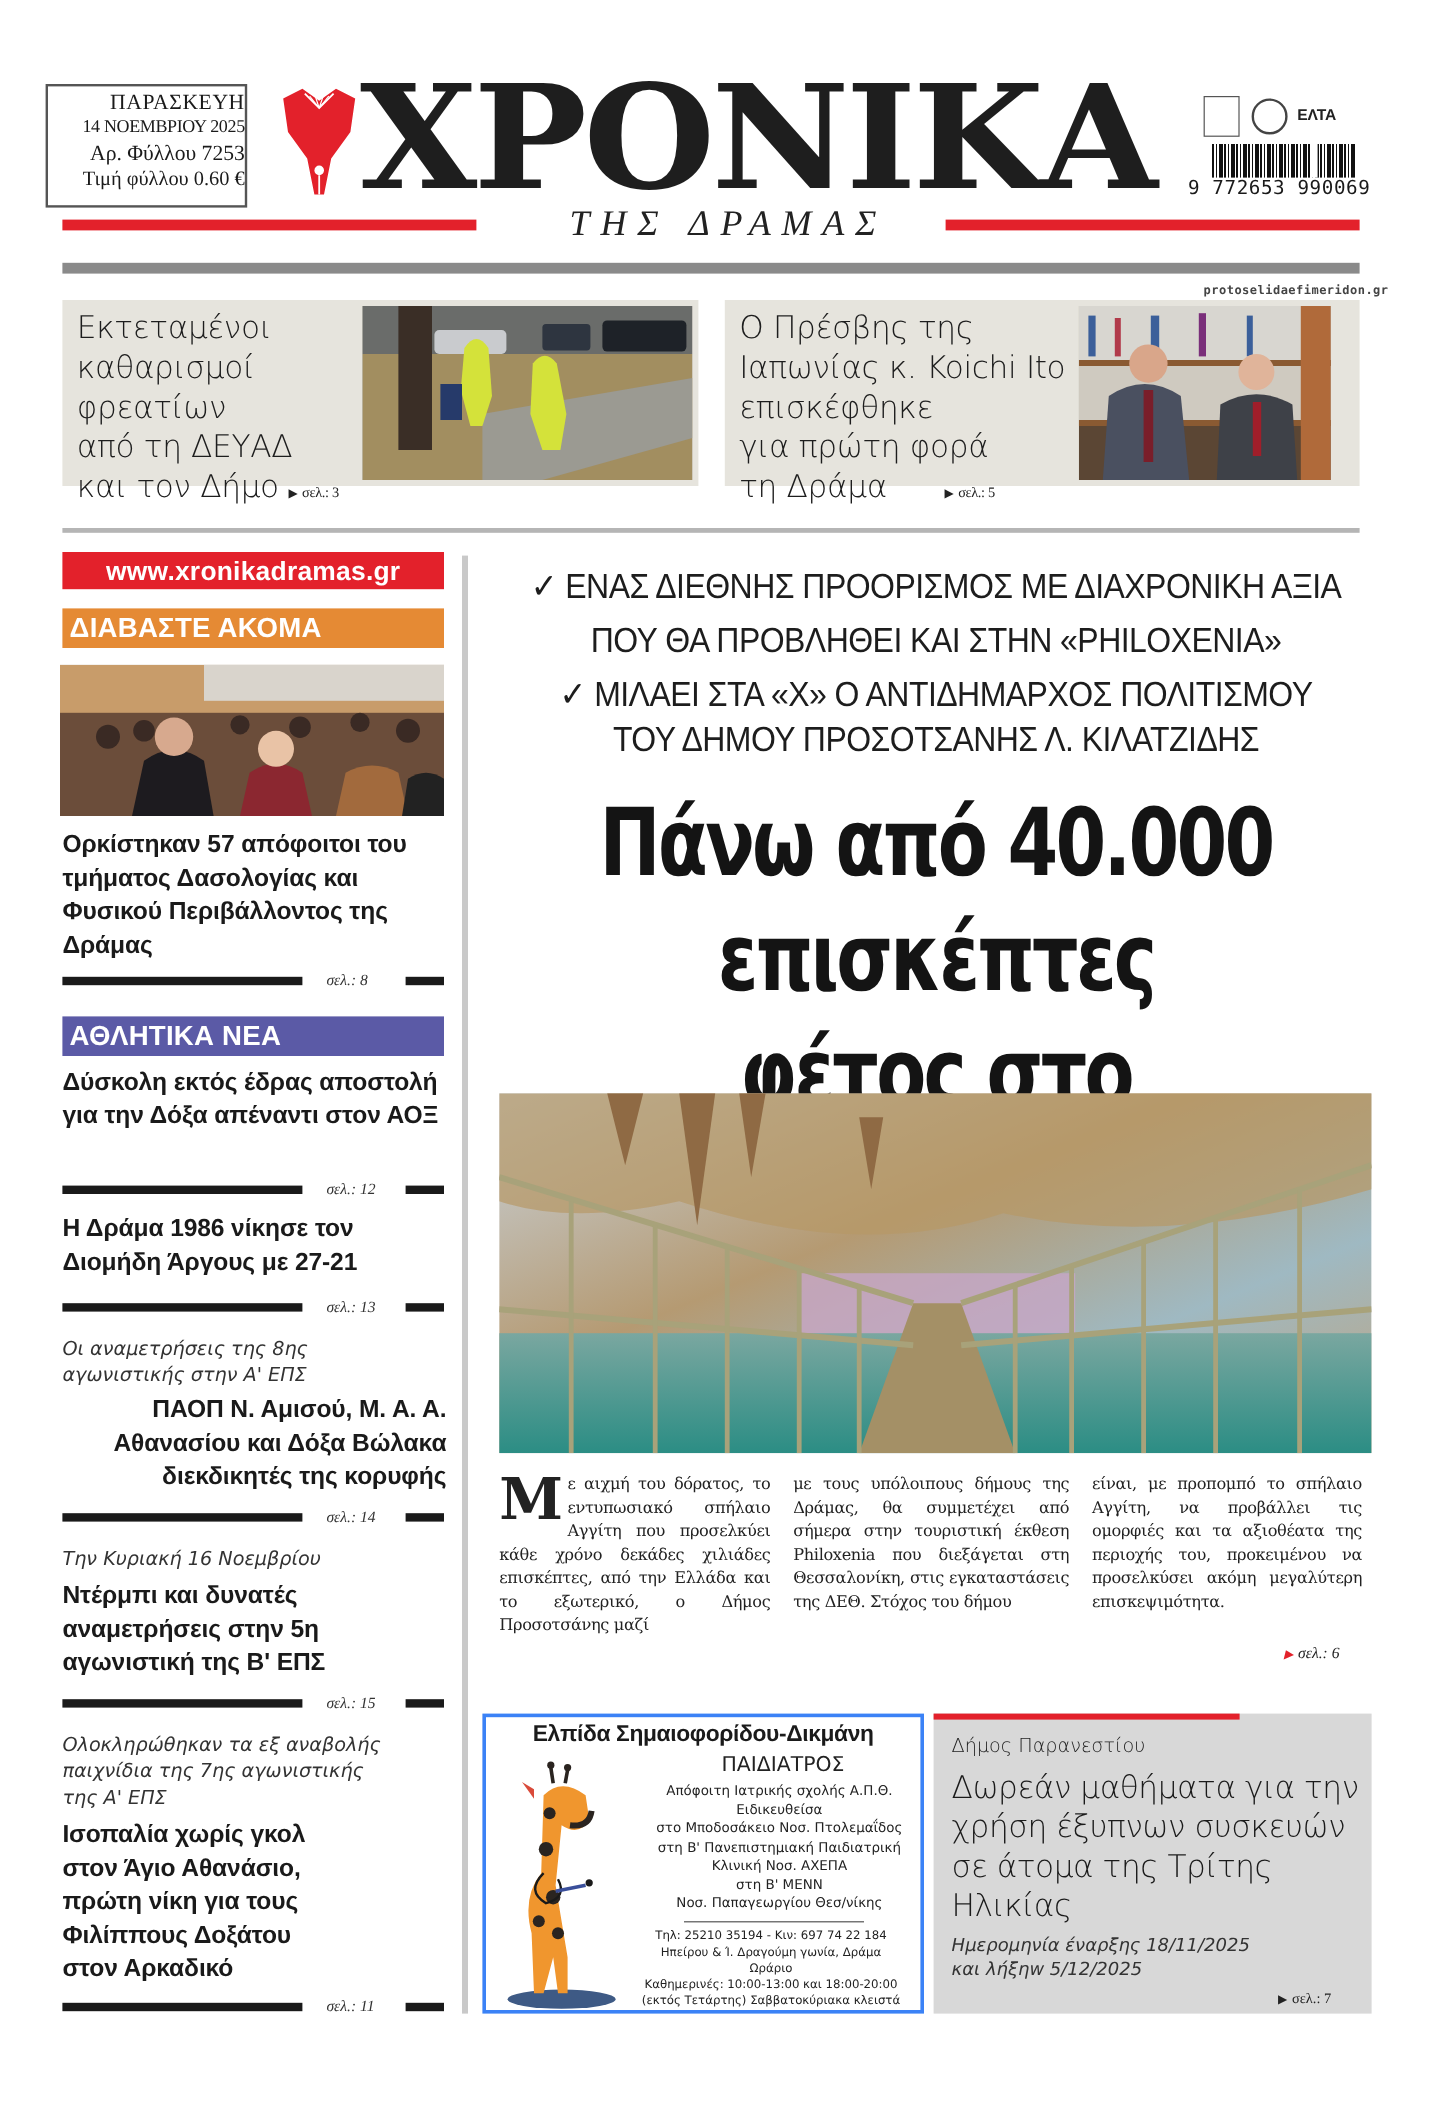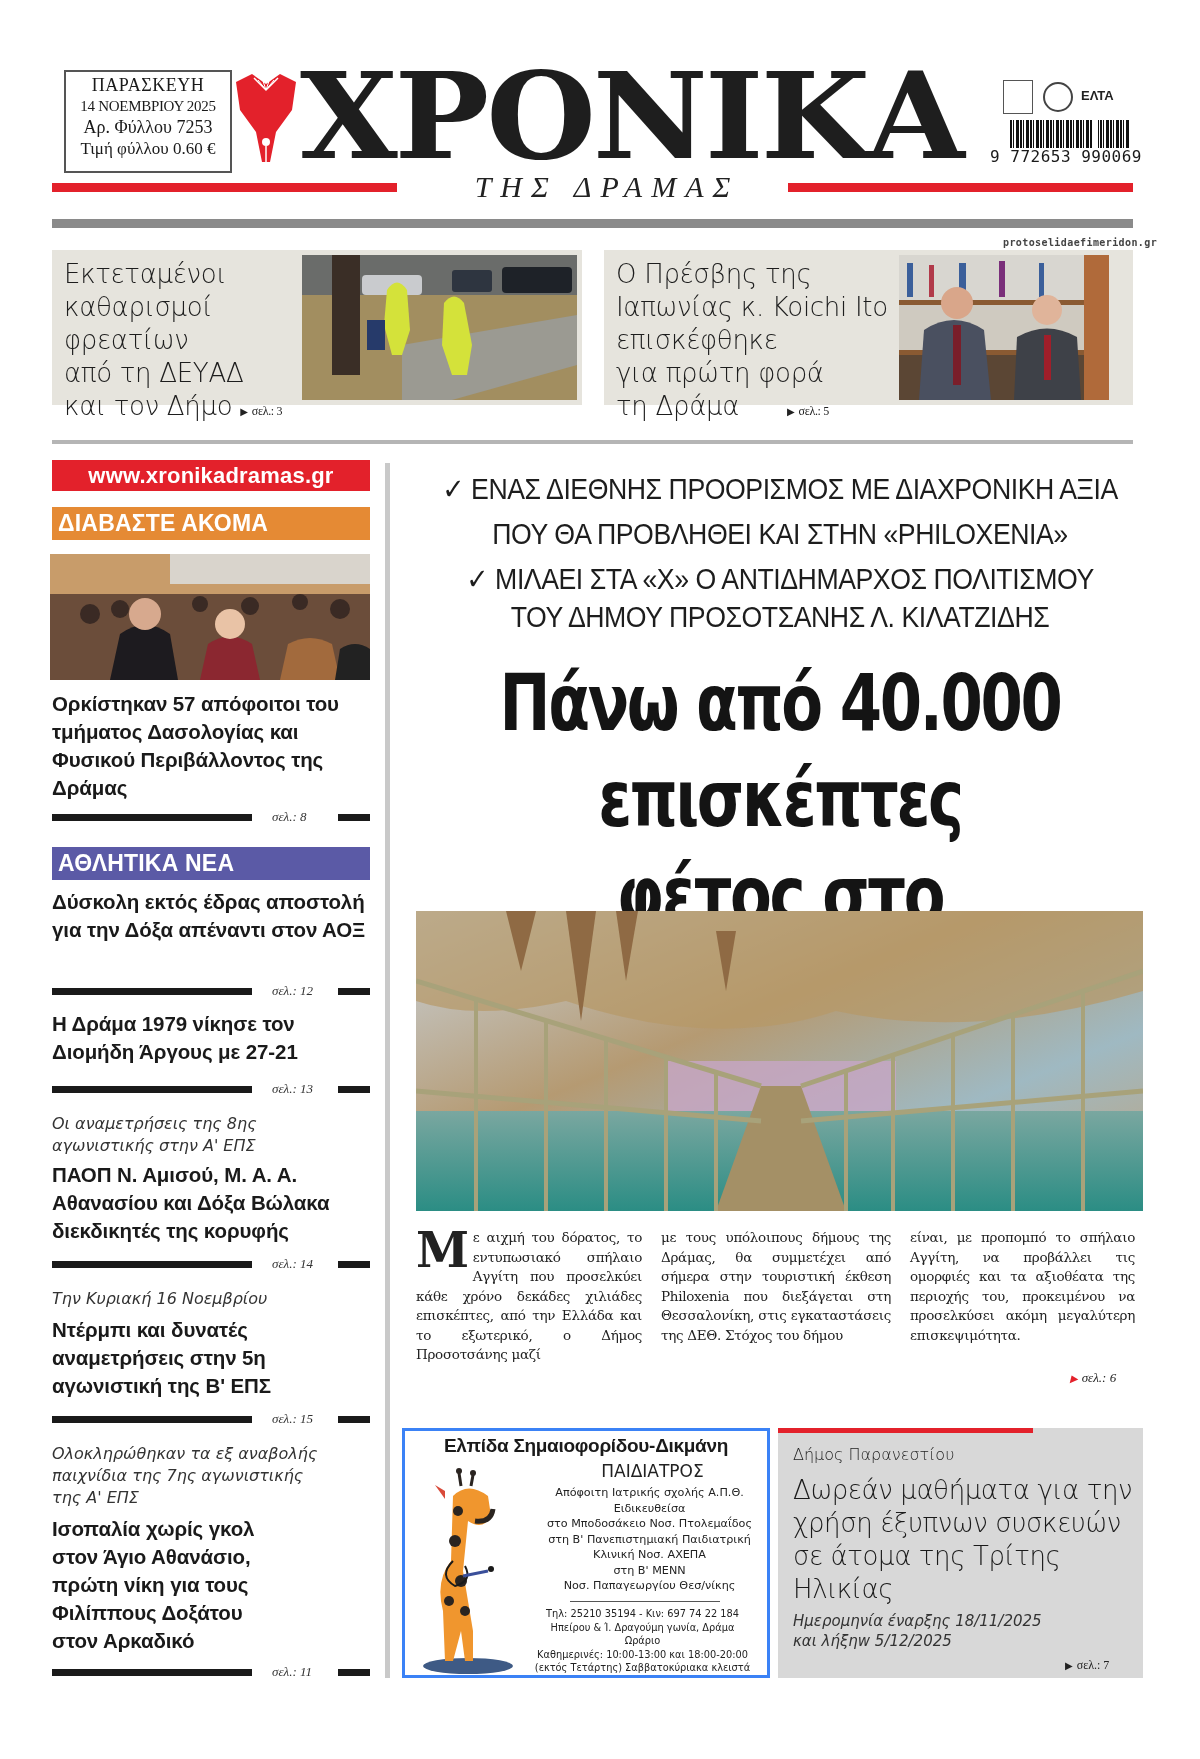--- a/index.html
+++ b/index.html
@@ -1,22 +1,22 @@
 <!DOCTYPE html>
 <html><head>
 <meta charset="utf-8">
 <style>
   * { box-sizing: border-box; margin: 0; padding: 0; }
   html, body { width: 1200px; height: 1759px; background: #ffffff; overflow: hidden; }
   body { position: relative; font-family: "Liberation Sans", sans-serif; color: #1a1a1a; }
   .abs { position: absolute; }
 
   
-  .datebox { left: 64px; top: 70px; width: 168px; height: 103px; border: 2px solid #555; background: #fff;
-    font-family: "Liberation Serif", serif; text-align: center; padding-top: 3px; }
+  .datebox { left: 38px; top: 70px; width: 168px; height: 103px; border: 2px solid #555; background: #fff;
+    font-family: "Liberation Serif", serif; text-align: right; padding-top: 3px; }
   .datebox div { line-height: 21px; }
   .datebox .day { font-size: 18px; letter-spacing: 0.5px; }
   .datebox .date { font-size: 15px; letter-spacing: -0.3px; }
   .datebox .issue { font-size: 18px; }
   .datebox .price { font-size: 17px; }
 
   .logo-heart { left: 232px; top: 70px; width: 68px; height: 96px; }
   .title { left: 300px; top: 56px; font-family: "DejaVu Serif", serif; font-weight: bold; font-size: 120px;
     letter-spacing: -3px; line-height: 120px; color: #1e1e1e; transform: scaleX(1.05); transform-origin: left top; }
   .subtitle { left: 412px; top: 170px; width: 390px; text-align: center; font-family: "Liberation Serif", serif;
@@ -205,29 +205,29 @@
 
 <div class="abs sec-bar sec-blue">ΑΘΛΗΤΙΚΑ ΝΕΑ</div>
 
 <div class="abs side-head" style="top:888px;">Δύσκολη εκτός έδρας αποστολή για την Δόξα απέναντι στον ΑΟΞ</div>
 <div class="abs rule-row" style="top:985px;">
   <div class="bar1"></div>
   <div class="pgl">σελ.: 12</div>
   <div class="bar2"></div>
 </div>
 
-<div class="abs side-head" style="top:1010px;">Η Δράμα 1979 νίκησε τον Διομήδη Άργους με 27-21</div>
+<div class="abs side-head" style="top:1010px;">Η Δράμα 1986 νίκησε τον Διομήδη Άργους με 27-21</div>
 <div class="abs rule-row" style="top:1083px;">
   <div class="bar1"></div>
   <div class="pgl">σελ.: 13</div>
   <div class="bar2"></div>
 </div>
 
 <div class="abs side-kicker" style="top:1113px; width:240px;">Οι αναμετρήσεις της 8ης αγωνιστικής στην Α' ΕΠΣ</div>
-<div class="abs side-head" style="top:1161px;">ΠΑΟΠ Ν. Αμισού, Μ. Α. Α. Αθανασίου και Δόξα Βώλακα διεκδικητές της κορυφής</div>
+<div class="abs side-head" style="top:1161px;text-align:right;">ΠΑΟΠ Ν. Αμισού, Μ. Α. Α. Αθανασίου και Δόξα Βώλακα διεκδικητές της κορυφής</div>
 <div class="abs rule-row" style="top:1258px;">
   <div class="bar1"></div>
   <div class="pgl">σελ.: 14</div>
   <div class="bar2"></div>
 </div>
 
 <div class="abs side-kicker" style="top:1288px;">Την Κυριακή 16 Νοεμβρίου</div>
 <div class="abs side-head" style="top:1316px; width:250px;">Ντέρμπι και δυνατές αναμετρήσεις στην 5η αγωνιστική της Β' ΕΠΣ</div>
 <div class="abs rule-row" style="top:1413px;">
   <div class="bar1"></div>

